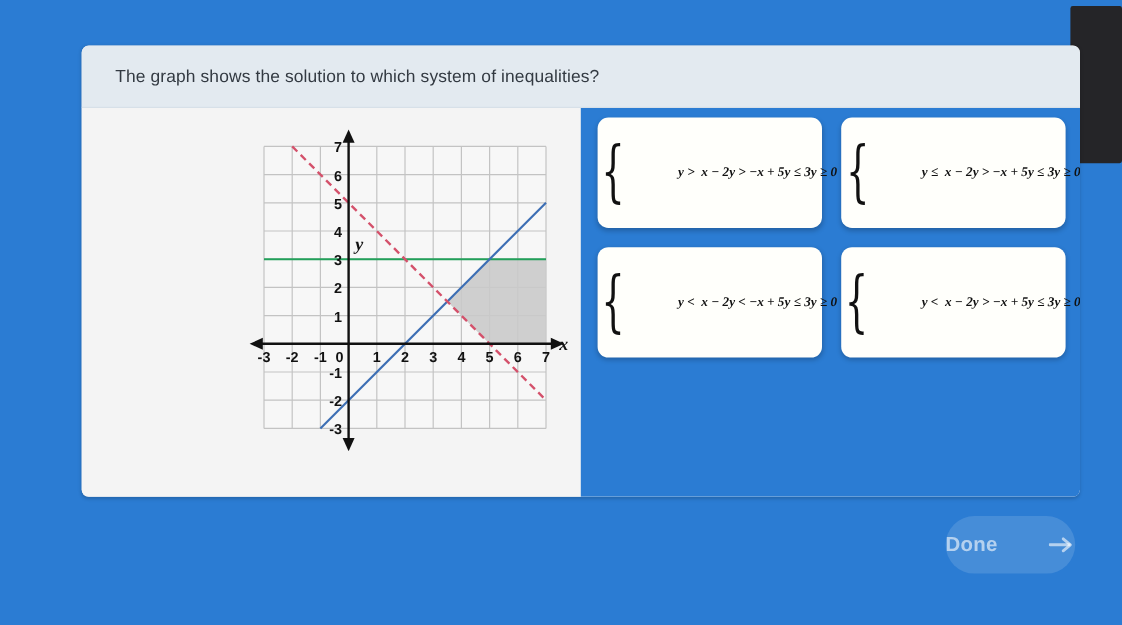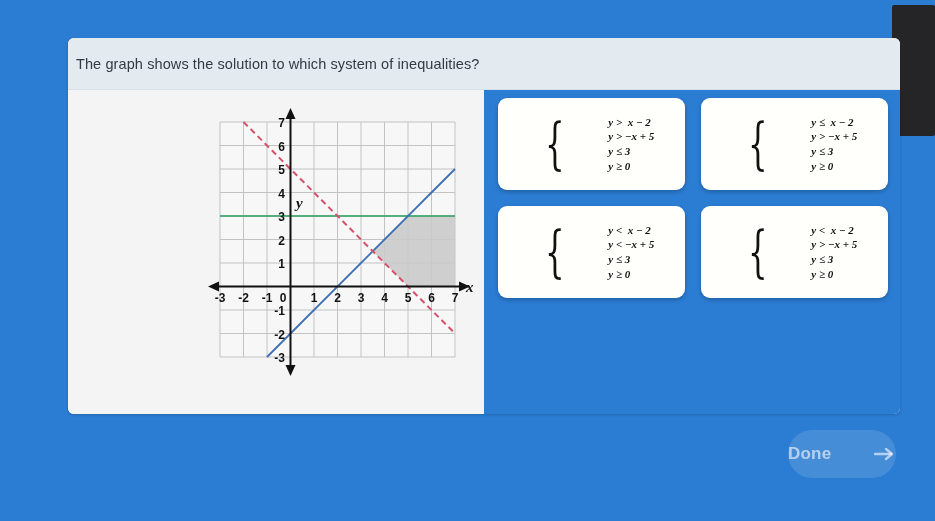--- a/index.html
+++ b/index.html
@@ -19,21 +19,21 @@
     overflow: hidden;
     box-shadow: 0 1px 3px rgba(0,0,0,0.18);
     background: #f4f4f4;
   }
   .quiz-header {
     height: 52px;
     background: #e3eaf0;
     border-bottom: 1px solid #d7e0e8;
     display: flex;
     align-items: center;
-    padding-left: 8px;
+    padding-left: 28px;
   }
   .quiz-header-title {
     font-size: 14.5px;
     color: #333a42;
     letter-spacing: .1px;
   }
   .quiz-body {
     position: absolute;
     top: 52px; left: 0;
     width: 832px; height: 324px;
@@ -78,21 +78,21 @@
   }
   .brace {
     font-size: 56px;
     line-height: 0.8;
     color: #111;
     font-family: "DejaVu Serif", serif;
     transform: scaleX(0.55);
     transform-origin: right center;
     margin-right: -4px;
   }
-  .ineqs { display: flex; flex-direction: column; margin-left: 48px; }
+  .ineqs { display: flex; flex-direction: row; margin-left: 48px; }
   .ineq {
     font-size: 11px;
     line-height: 14.6px;
     color: #111;
     font-style: italic;
     white-space: pre;
     font-weight: 600;
   }
 
   

